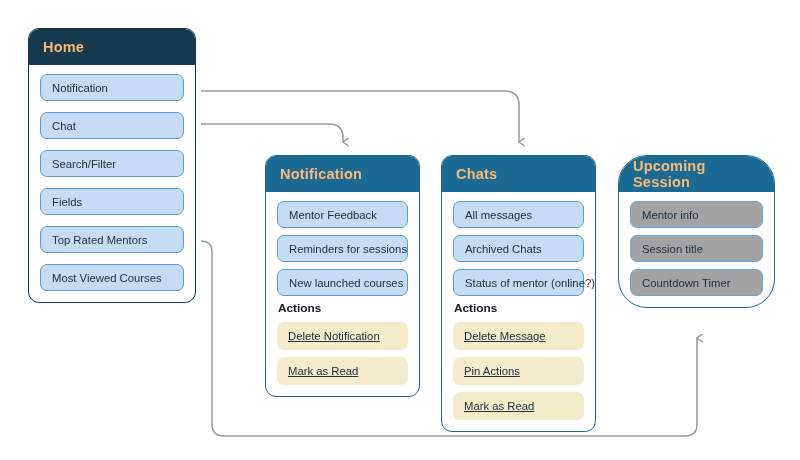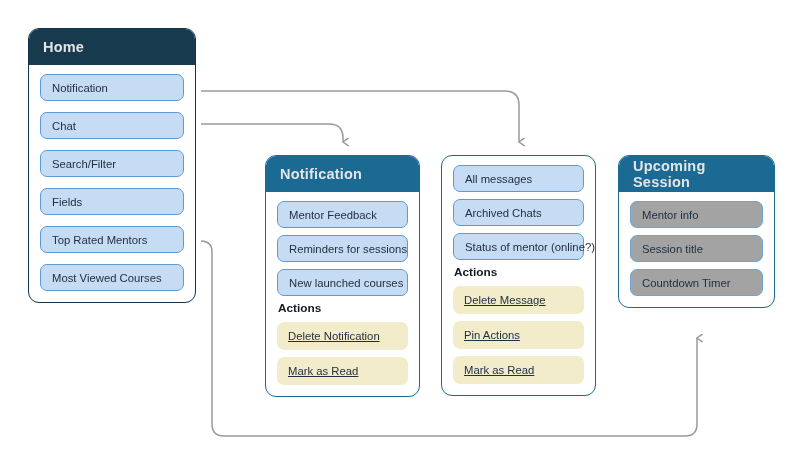--- a/index.html
+++ b/index.html
@@ -36,21 +36,21 @@
     border: 1.4px solid #12354b;
   }
   .card-sub {
     border: 1.4px solid #1b6a94;
   }
   .card-head {
     height: 36px;
     display: flex;
     align-items: center;
     padding: 16px 14px;
-    color: #e5e5e5;
+    color: #fdba74;
     font-size: 14.5px;
     font-weight: bold;
     letter-spacing: 0.2px;
   }
   .head-dark  { background: #173a4e; }
   .head-teal  { background: #1b6a94; }
 
   .card-body {
     padding: 9px 11px 11px 11px;
     display: flex;
@@ -161,20 +161,23 @@
       <div class="pill pill-cream gap-cream">
         <span>Delete Notification</span>
       </div>
       <div class="pill pill-cream">
         <span>Mark as Read</span>
       </div>
     </div>
   </div>
 
   <div class="card card-sub" style="left:441px; top:155px; width:155px;">
+    <div class="card-head head-teal">
+      <span>Chats</span>
+    </div>
     <div class="card-body">
       <div class="pill pill-blue gap-sub">
         <span>All messages</span>
       </div>
       <div class="pill pill-blue gap-sub">
         <span>Archived Chats</span>
       </div>
       <div class="pill pill-blue">
         <span>Status of mentor (online?)</span>
       </div>
@@ -184,21 +187,21 @@
       </div>
       <div class="pill pill-cream gap-cream">
         <span>Pin Actions</span>
       </div>
       <div class="pill pill-cream">
         <span>Mark as Read</span>
       </div>
     </div>
   </div>
 
-  <div class="card card-sub" style="left:618px; top:155px; width:157px;">
+  <div class="card card-sub" style="left:618px; top:155px; width:157px;border-radius:29px;">
     <div class="card-head head-teal">
       <span>Upcoming Session</span>
     </div>
     <div class="card-body">
       <div class="pill pill-lightblue gap-sub">
         <span>Mentor info</span>
       </div>
       <div class="pill pill-lightblue gap-sub">
         <span>Session title</span>
       </div>

